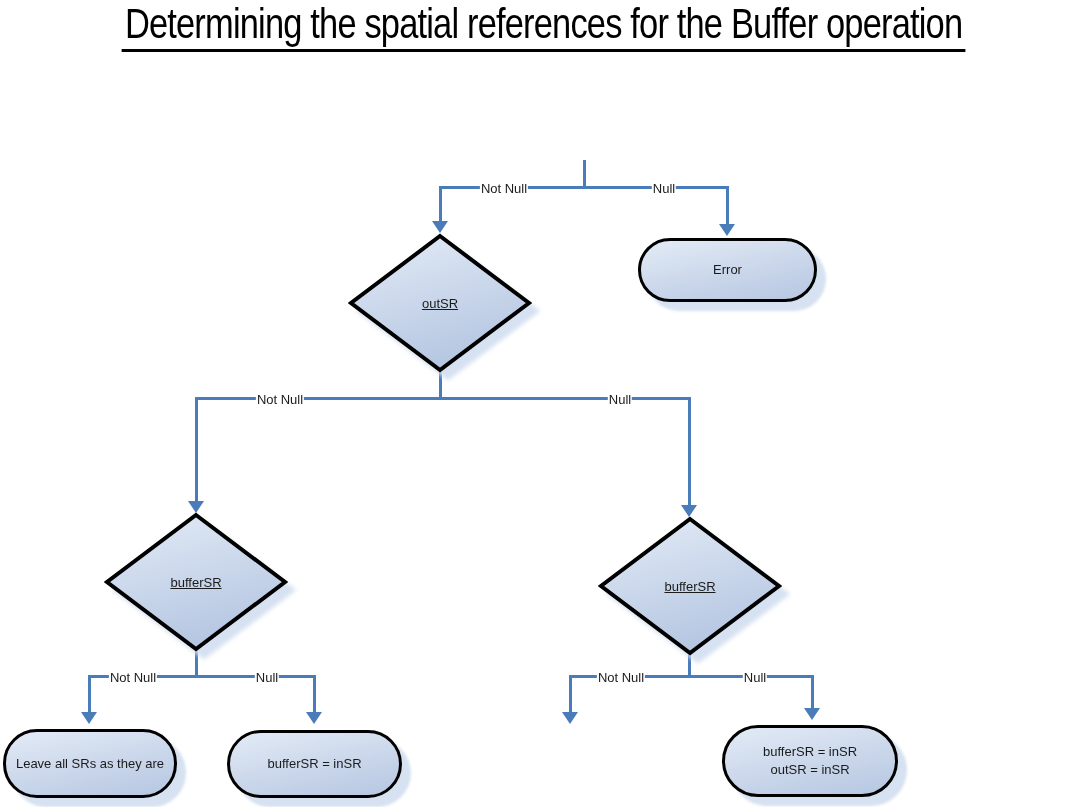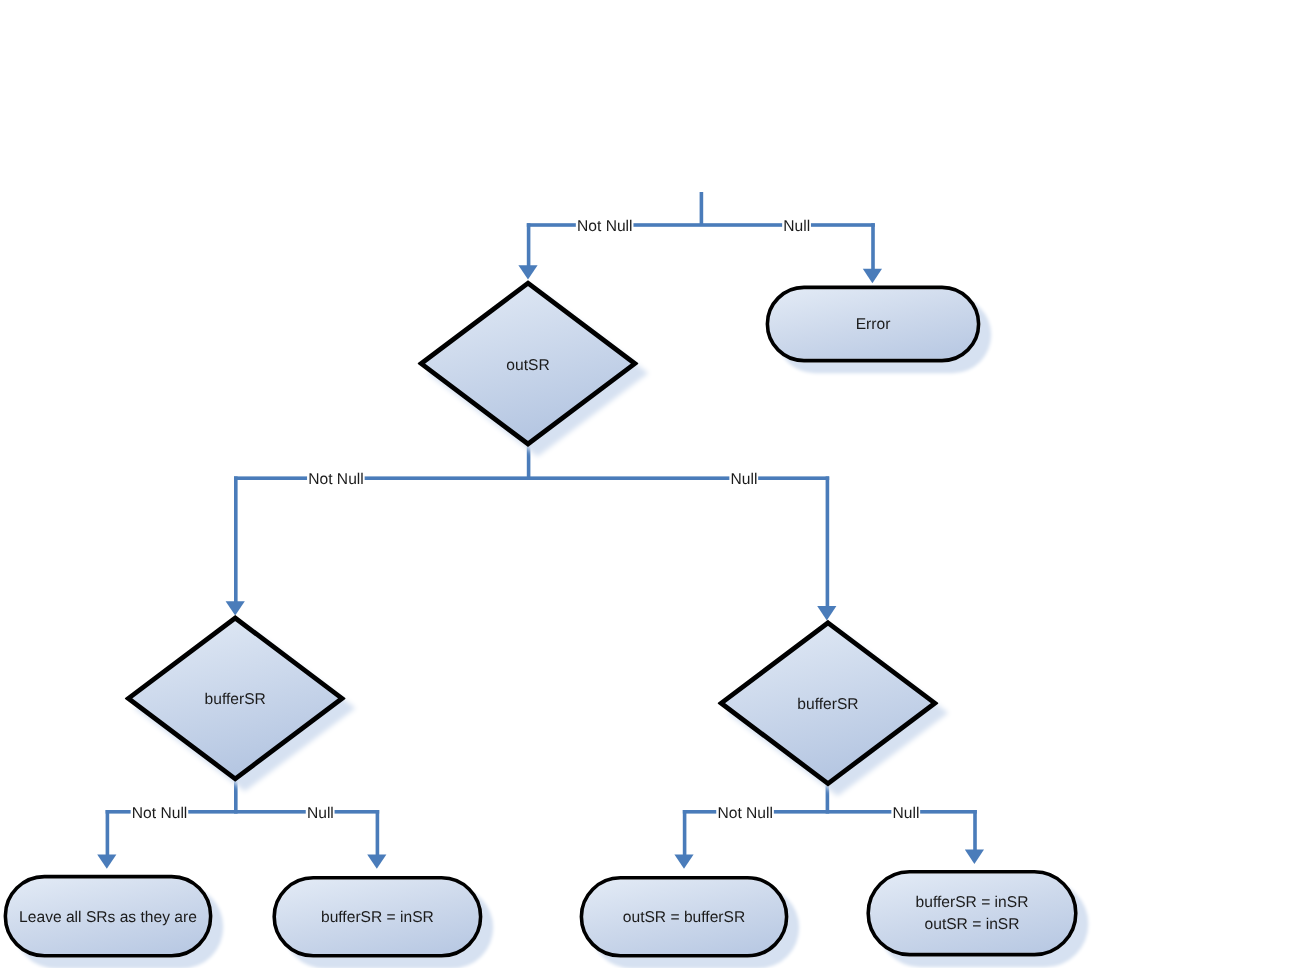--- a/index.html
+++ b/index.html
@@ -22,21 +22,21 @@
     box-shadow:9px 9px 3px #d6e1f1;
     display:flex;align-items:center;justify-content:center;
     text-align:center;font-size:13px;line-height:1.35;
   }
   
   .diamond{position:absolute;width:184px;height:140px;}
   .diamond svg{display:block;filter:drop-shadow(8px 8px 2px #d6e1f1);}
   .diamond polygon{fill:url(#gradNode);stroke:#000;stroke-width:4;stroke-linejoin:miter;}
   .diamond .dlabel{
     position:absolute;left:0;top:0;width:100%;height:100%;
-    display:flex;align-items:center;justify-content:center;font-size:13px;
+    display:flex;align-items:center;justify-content:center;font-size:13px;text-decoration:underline;
   }
   
   .edge{position:absolute;background:#4a7cba;}
   .arrowhead{
     position:absolute;width:0;height:0;
     border-left:8px solid transparent;border-right:8px solid transparent;
     border-top:12px solid #4a7cba;
   }
   .elabel{
     position:absolute;transform:translate(-50%,-50%);
@@ -93,20 +93,23 @@
 
   <svg width="0" height="0" style="position:absolute" aria-hidden="true">
     <defs>
       <linearGradient id="gradNode" x1="0" y1="0" x2="0.35" y2="1">
         <stop offset="0" stop-color="#e3ebf6"></stop>
         <stop offset="1" stop-color="#b6c7e2"></stop>
       </linearGradient>
     </defs>
   </svg>
 
+  <div class="title-wrap">
+    <span class="title">Determining the spatial references for the Buffer operation</span>
+  </div>
 
   <div class="edge" id="e1a"></div>
   <div class="edge" id="e1b"></div>
   <div class="edge" id="e1c"></div>
   <div class="arrowhead" id="a1"></div>
   <div class="edge" id="e1d"></div>
   <div class="arrowhead" id="a2"></div>
   <span class="elabel" id="l1">Not Null</span>
   <span class="elabel" id="l2">Null</span>
 
@@ -139,23 +142,20 @@
 
   <div class="stadium" id="n-leave">
     <span>Leave all SRs as they are</span>
   </div>
   <div class="stadium" id="n-error">
     <span>Error</span>
   </div>
   <div class="stadium" id="n-bout">
     <span>bufferSR = inSR</span>
   </div>
-  <div class="stadium" id="n-obuf">
-    <span>outSR = bufferSR</span>
-  </div>
   <div class="stadium" id="n-bin">
     <span>
       <span style="display:block">bufferSR = inSR</span>
       <span style="display:block">outSR = inSR</span>
     </span>
   </div>
 
   <div class="diamond" id="d-outsr">
     <svg width="184" height="140" viewBox="0 0 184 140">
       <polygon points="92,3 181,70 92,137 3,70"></polygon>

